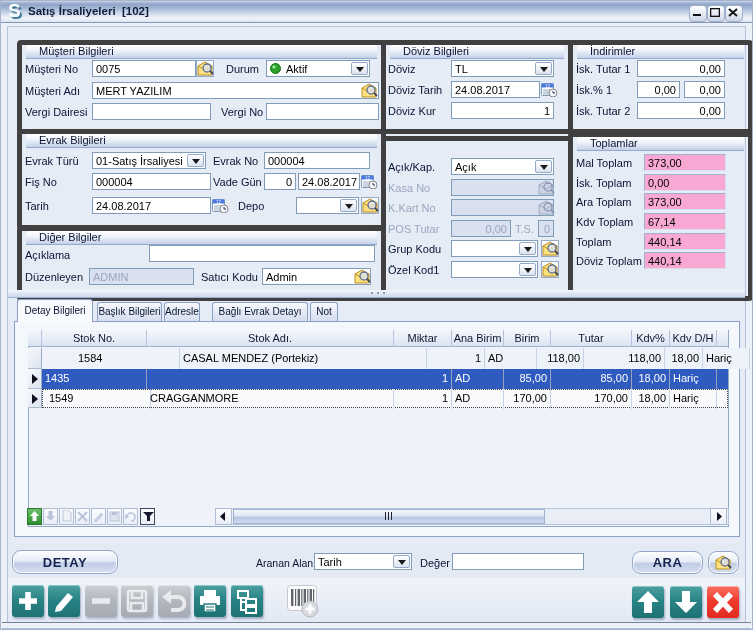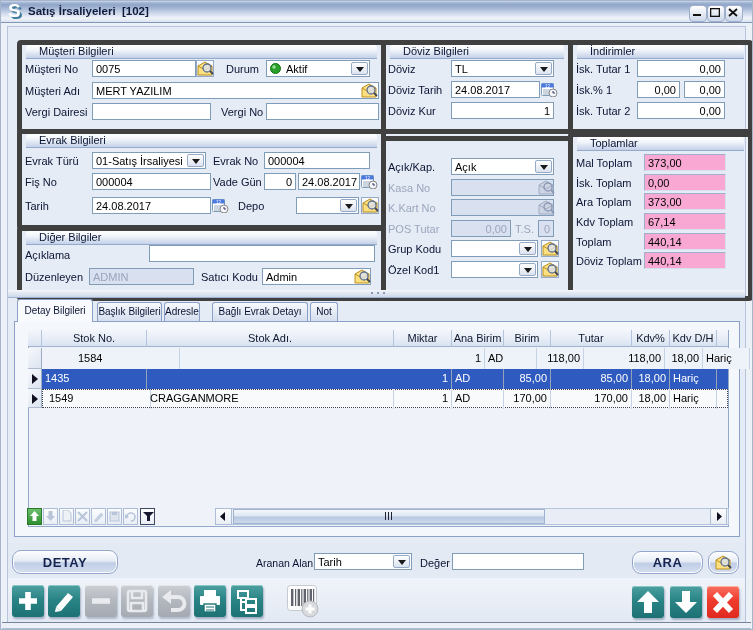--- a/index.html
+++ b/index.html
@@ -218,20 +218,21 @@
 <div class="gh" style="left:452px;width:52px">Ana Birim</div>
 <div class="gh" style="left:504px;width:47px">Birim</div>
 <div class="gh" style="left:551px;width:81px">Tutar</div>
 <div class="gh" style="left:632px;width:38px">Kdv%</div>
 <div class="gh" style="left:670px;width:47px">Kdv D/H</div>
 <div class="gh" style="left:717px;width:11px;border-right:none"></div>
 
 <div class="abs" style="left:28px;top:348px;width:14px;height:21px;background:linear-gradient(135deg,#f6f8fc,#dde4f0);border-right:1px solid #9dacc5;border-bottom:1px solid #aebcd2;box-sizing:border-box"></div>
 <div class="abs grow1" style="left:42px;top:348px;width:686px;height:21px">
  <div class="gc" style="left:0;width:105px;height:21px;padding-top:4px">1584</div>
+ <div class="gc" style="left:105px;width:247px;height:21px;padding-top:4px">CASAL MENDEZ (Portekiz)</div>
  <div class="gc num" style="left:352px;width:58px;height:21px;padding-top:4px">1</div>
  <div class="gc" style="left:410px;width:52px;height:21px;padding-top:4px">AD</div>
  <div class="gc num" style="left:462px;width:47px;height:21px;padding-top:4px">118,00</div>
  <div class="gc num" style="left:509px;width:81px;height:21px;padding-top:4px">118,00</div>
  <div class="gc num" style="left:590px;width:38px;height:21px;padding-top:4px">18,00</div>
  <div class="gc" style="left:628px;width:47px;height:21px;padding-top:4px">Hariç</div>
 </div>
 
 <div class="abs" style="left:28px;top:369px;width:14px;height:20px;background:linear-gradient(135deg,#f6f8fc,#dde4f0);border-right:1px solid #9dacc5;border-bottom:1px solid #aebcd2;box-sizing:border-box">
     <svg width="8" height="10" style="position:absolute;left:3px;top:5px">

